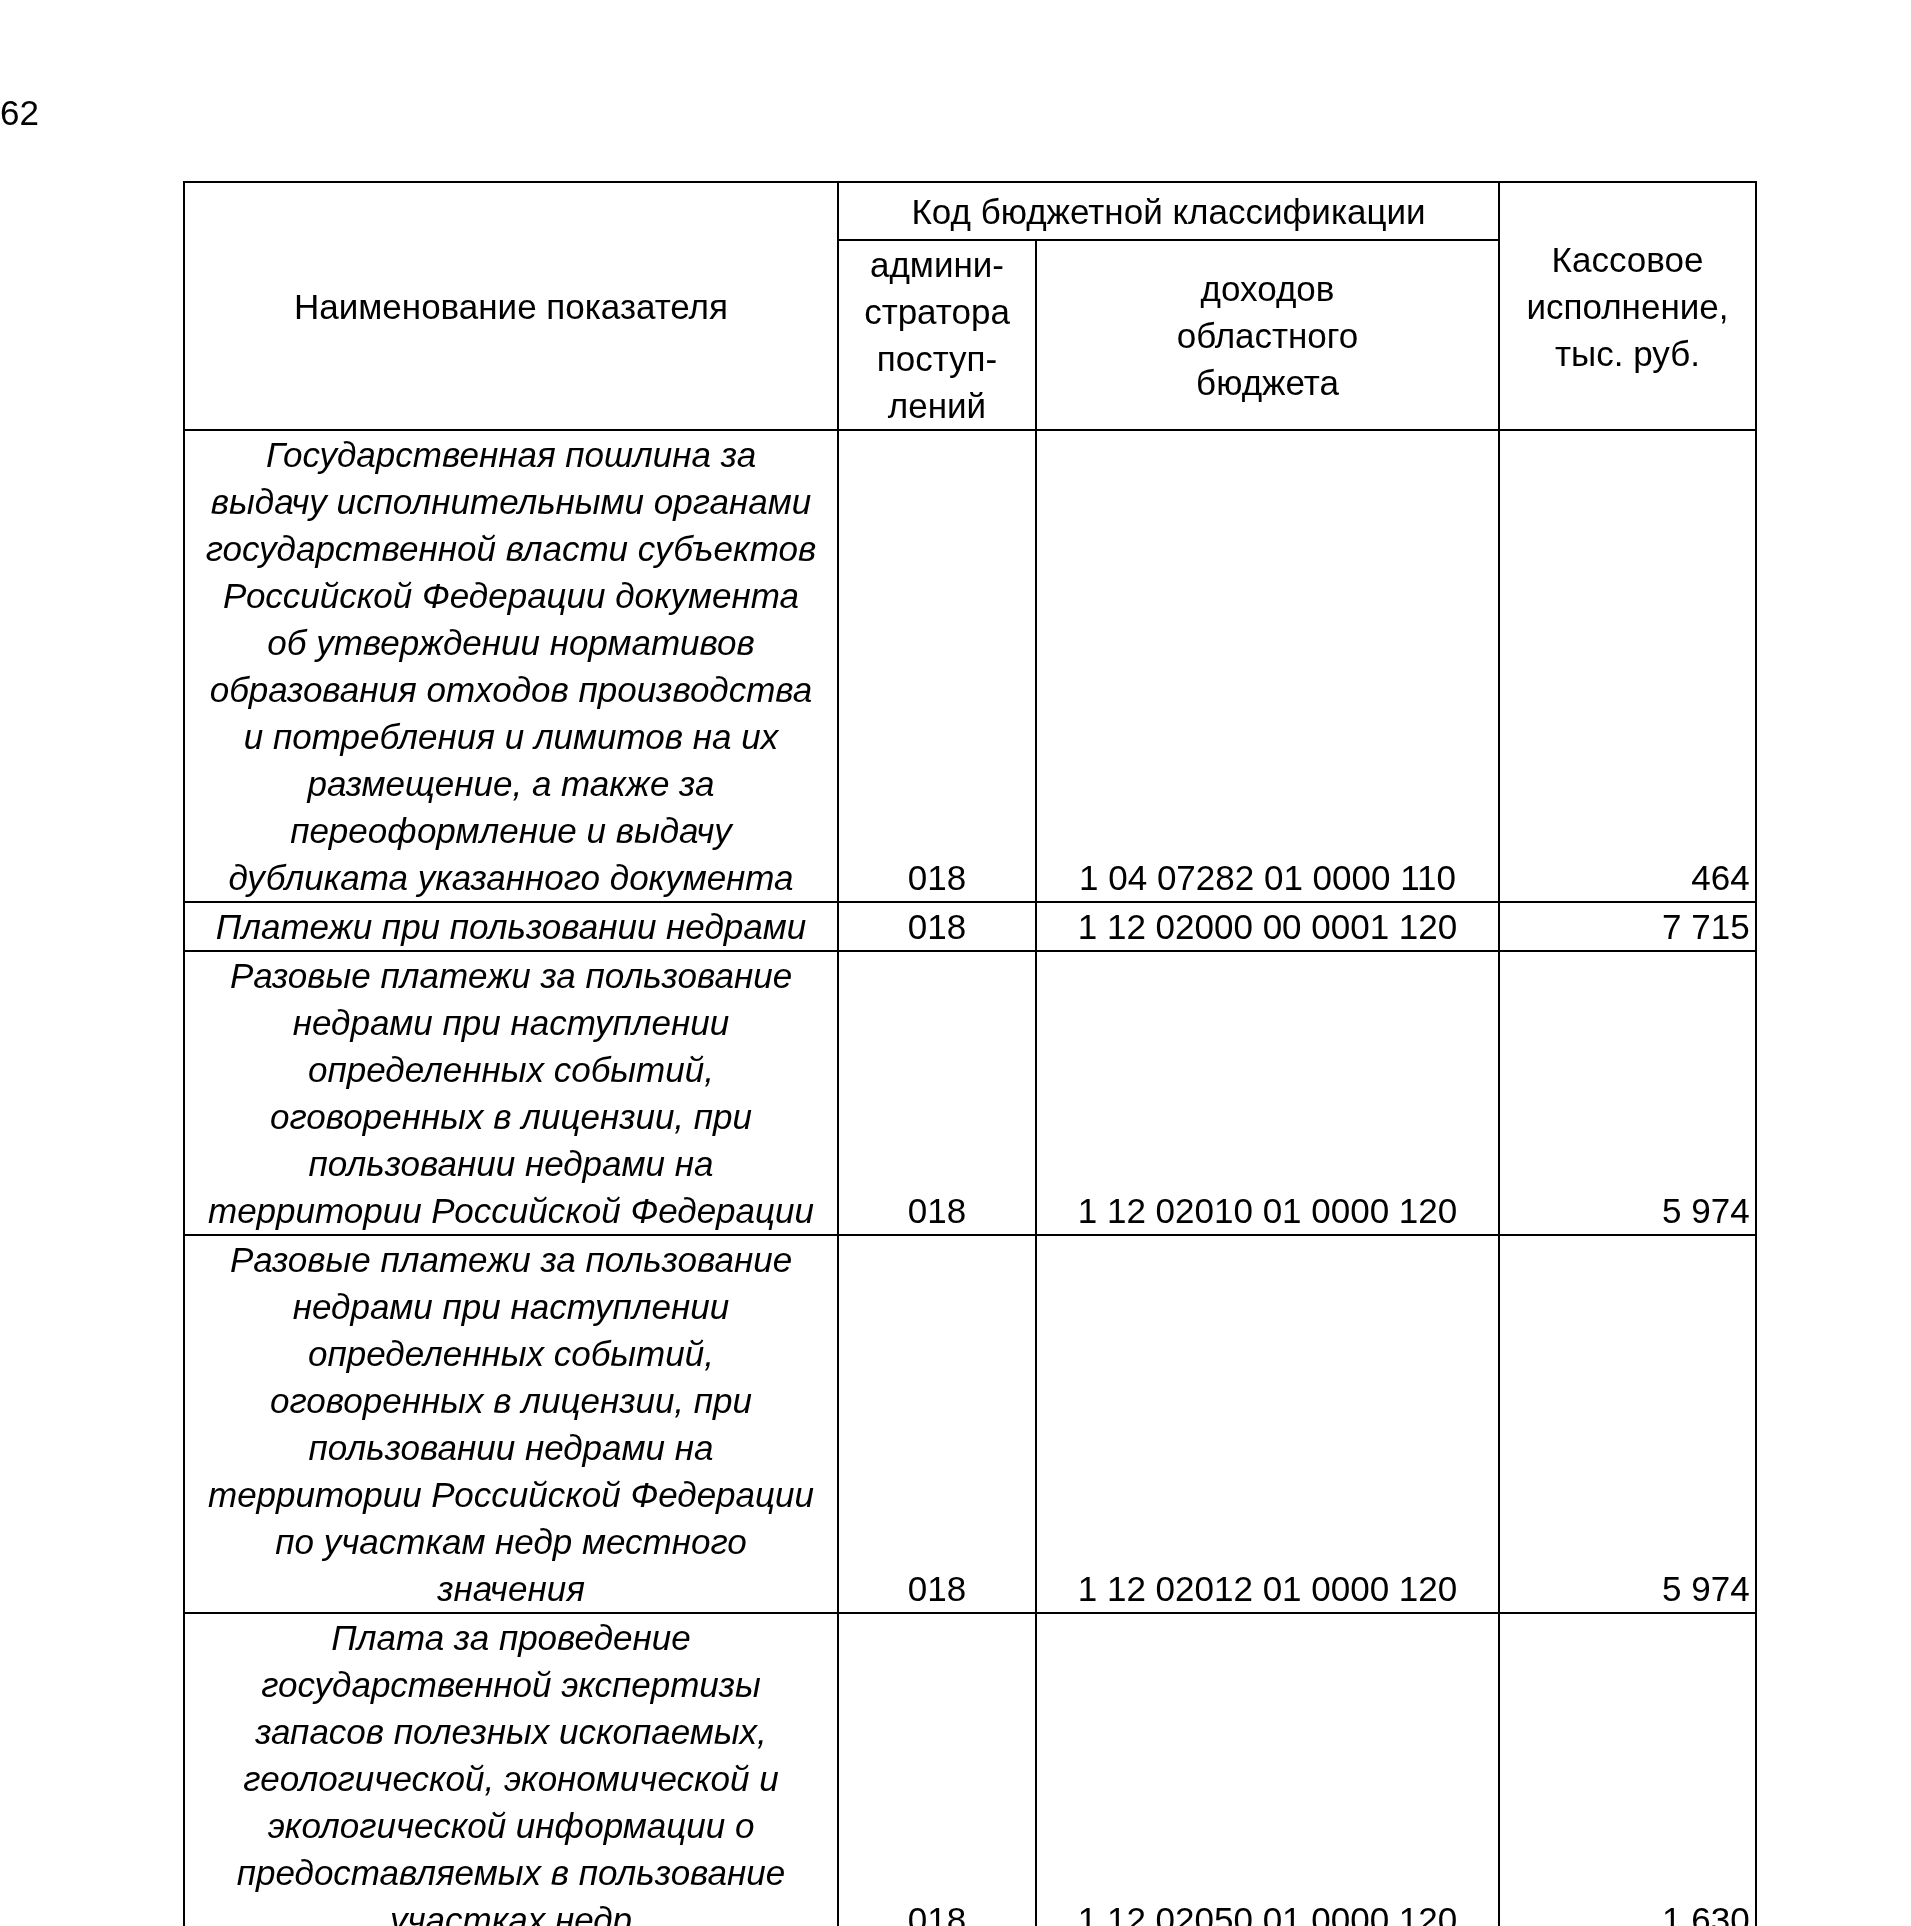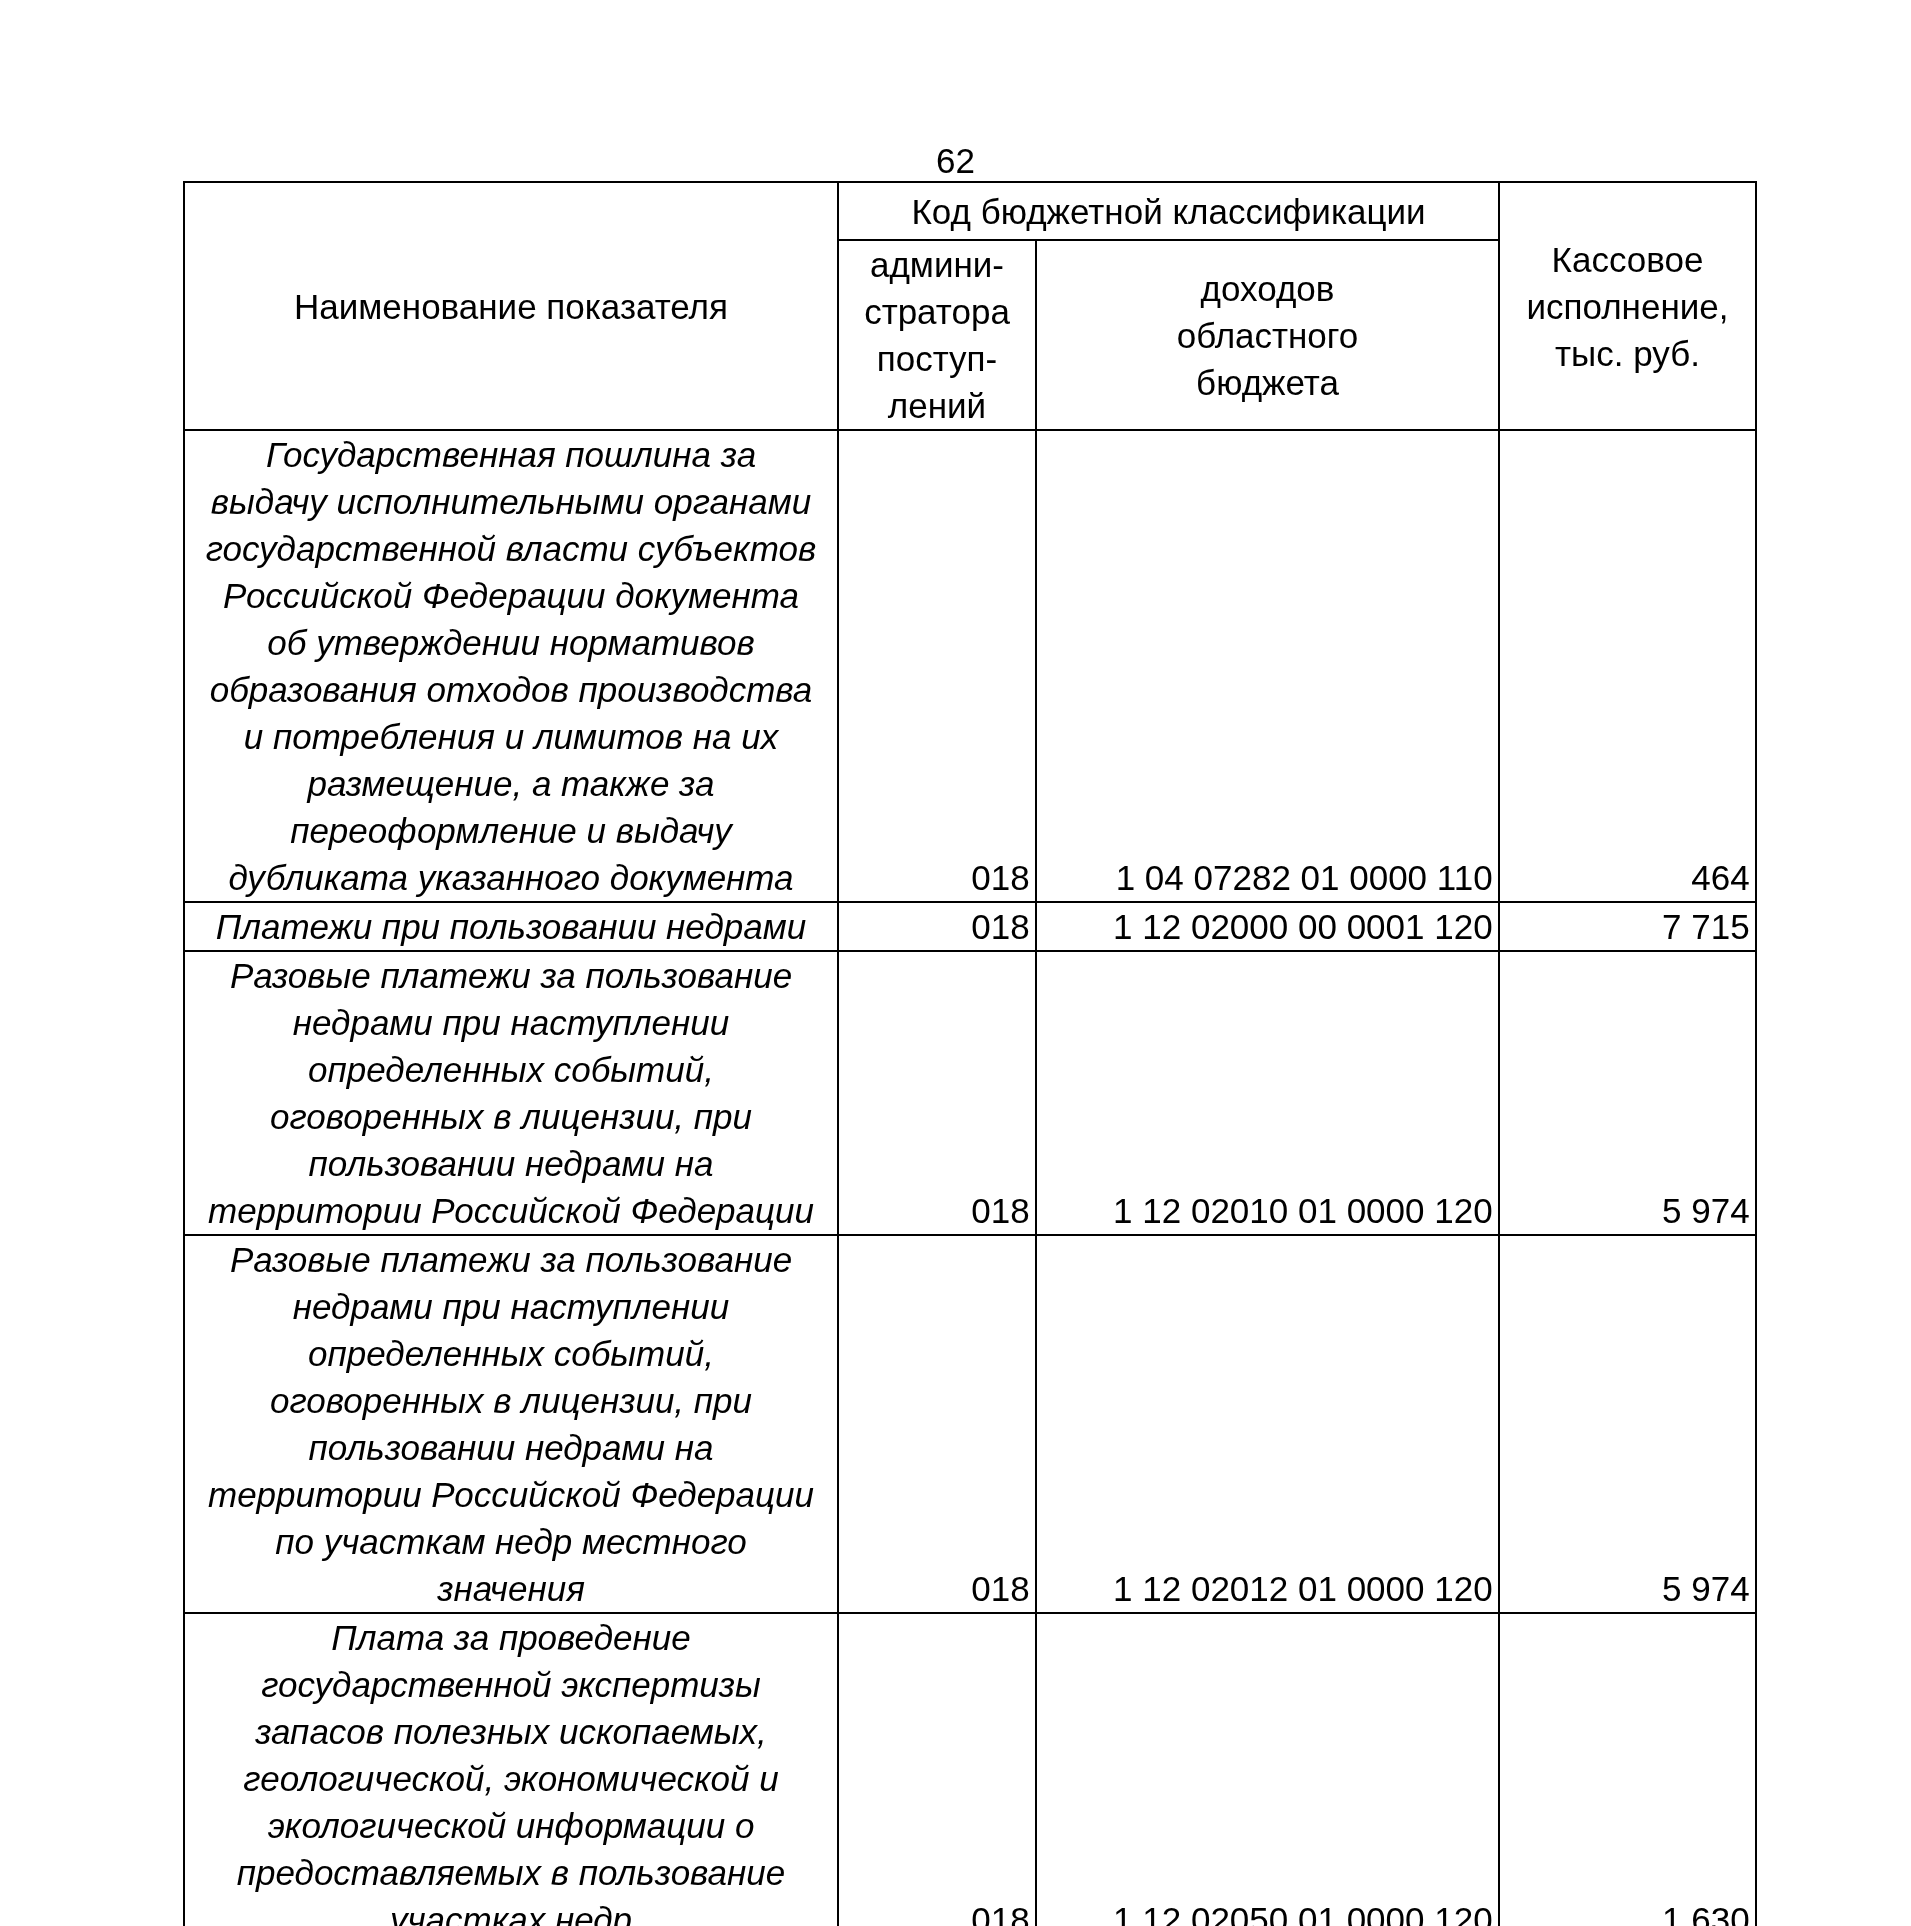--- a/index.html
+++ b/index.html
@@ -2,39 +2,39 @@
 <html style="font-size:6.2px"><head>
 <meta charset="utf-8">
 <style>
   html, body { margin: 0; padding: 0; background: #ffffff; }
   body {
     width: 1911px; height: 2703px; position: relative; overflow: hidden;
     font-family: "Liberation Sans", sans-serif; color: #000;
   }
   .page-number {
     position: absolute; left: 0; width: 1911px; top: 92px;
-    text-align: center; font-size: 35px; line-height: 42px; margin-top: 48px;
+    font-size: 35px; line-height: 42px;
   }
   table.budget {
     position: absolute; left: 183px; top: 181px;
     width: 1571px; border-collapse: collapse; table-layout: fixed;
   }
   table.budget td, table.budget th {
     border: 2.7px solid #000; padding: 0 5.4px; font-weight: normal;
     font-size: 35px; line-height: 47px;
   }
   table.budget th { vertical-align: middle; }
   col.c-name { width: 654px; }
   col.c-admin { width: 198px; }
   col.c-code { width: 463px; }
   col.c-amount { width: 257px; }
   tr.h1 th { height: 56px; }
   tr.h2 th { height: 181px; }
   td.name { vertical-align: top; text-align: center; padding-top: 3.9px; padding-bottom: 3.1px; font-style: italic; }
-  td.admin, td.code { vertical-align: bottom; text-align: right; padding-bottom: 0.8px; }
+  td.admin, td.code { vertical-align: bottom; text-align: center; padding-bottom: 0.8px; }
   td.amount { vertical-align: bottom; text-align: right; padding-bottom: 0.8px; }
   .name-text { white-space: pre-line; }
 </style>
 </head>
 <body>
 
 <div class="page-number">62</div>
 
 <table class="budget">
   <colgroup>

